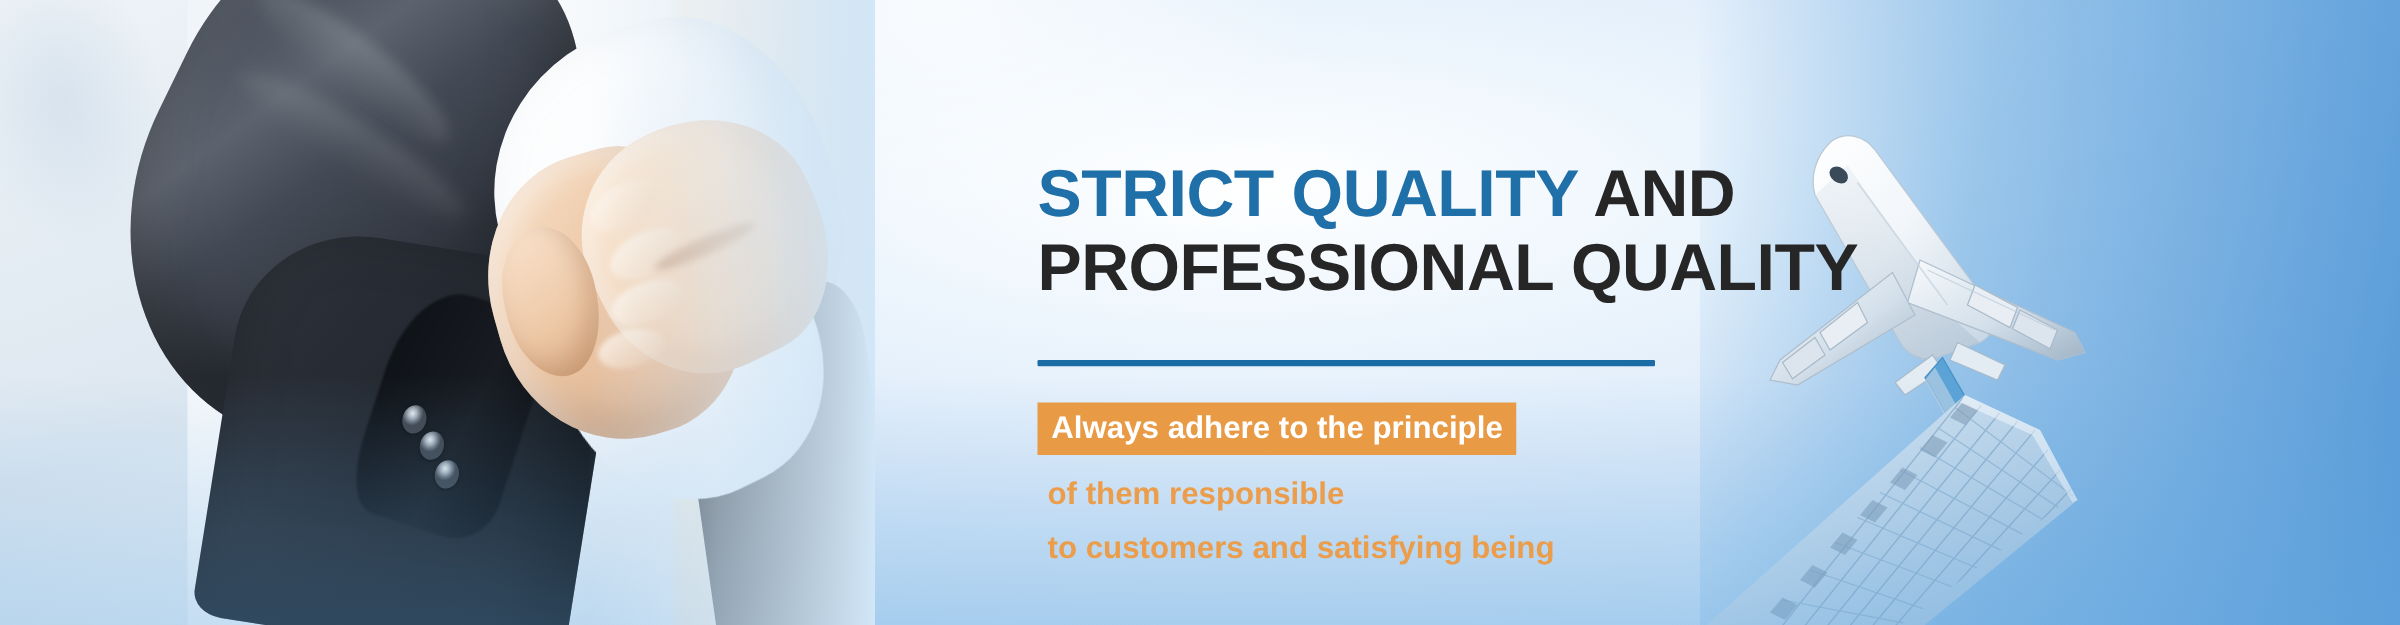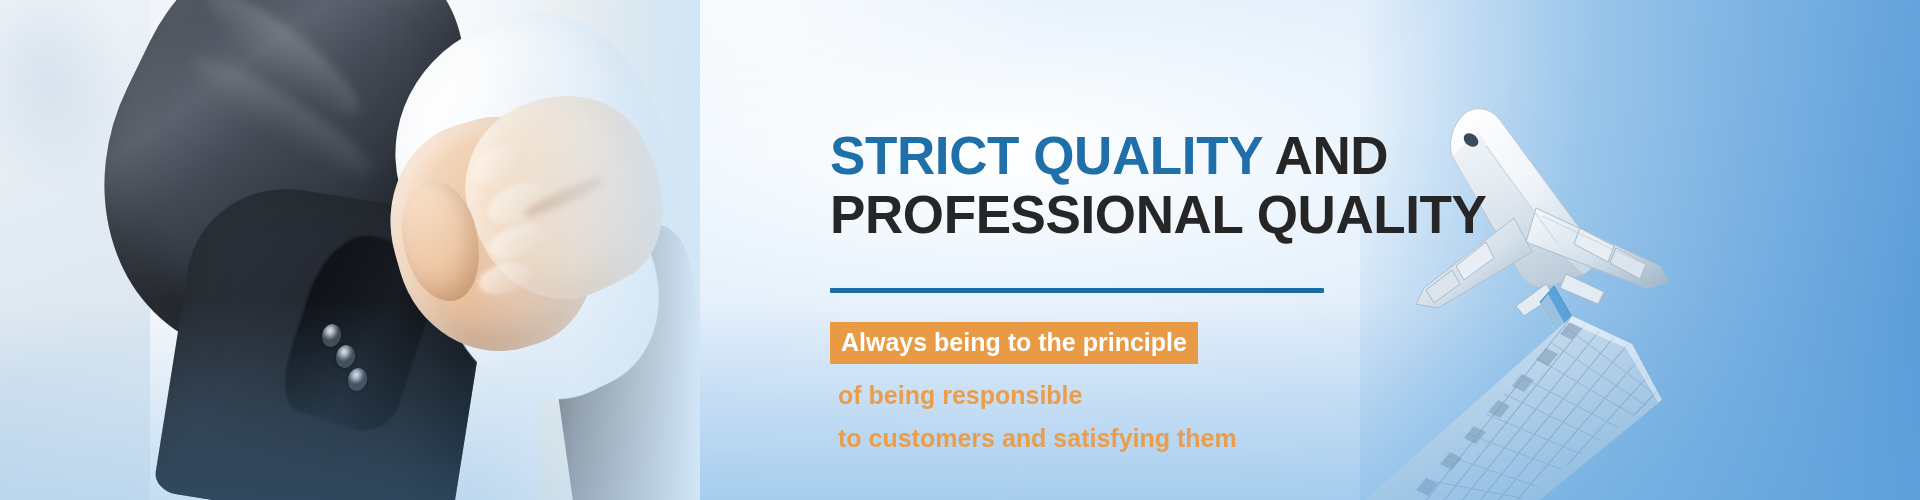--- a/index.html
+++ b/index.html
@@ -338,24 +338,24 @@
 
     <div class="headline">
       <span><span class="hl-blue">STRICT QUALITY</span><span> AND</span></span><br>
       <span>PROFESSIONAL QUALITY</span>
     </div>
 
     <div class="rule"></div>
 
     <div class="tagline">
       <div class="tag-line">
-        <span class="tag-hi">Always being to the principle</span>
+        <span class="tag-hi">Always adhere to the principle</span>
       </div>
       <div class="tag-line tag-sp">
-        <span class="tag-plain">of being responsible</span>
+        <span class="tag-plain">of them responsible</span>
       </div>
       <div class="tag-line tag-sp">
-        <span class="tag-plain">to customers and satisfying them</span>
+        <span class="tag-plain">to customers and satisfying being</span>
       </div>
     </div>
 
   </div>
 </div>
 
 </body></html>

